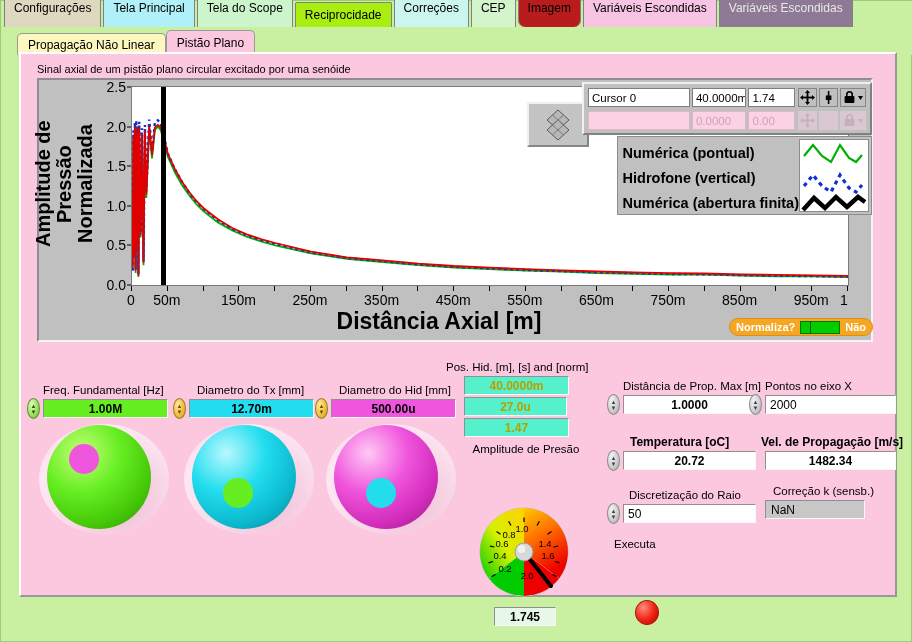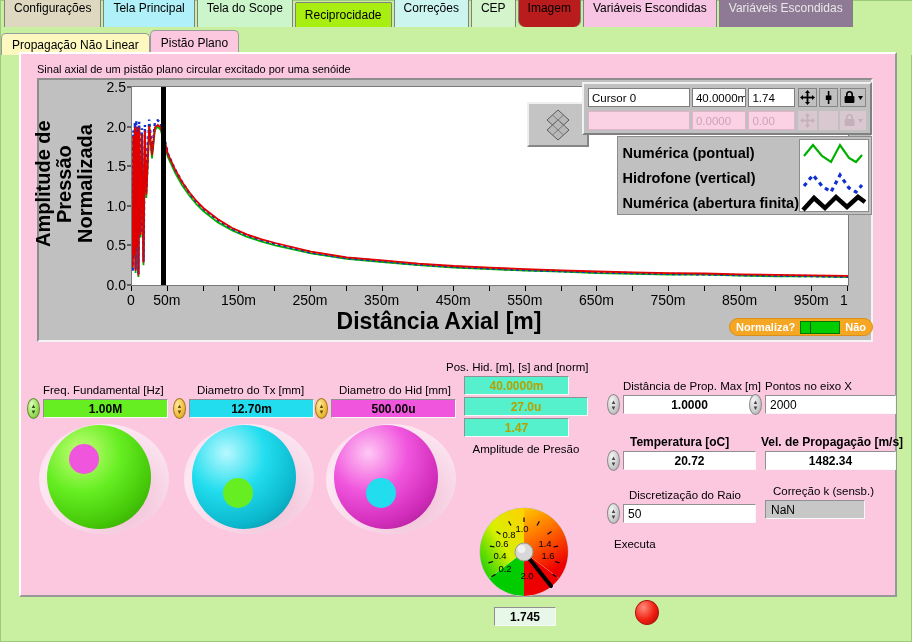--- a/index.html
+++ b/index.html
@@ -40,20 +40,21 @@
     line-height: 1;
   }
   .tab.sel { height: 25px; font-weight: normal; }
 
   
   #subtabbar {
     position: absolute; left: 0; top: 26px;
     width: 912px; height: 28px;
     background: #c8f0a0;
     display: flex; align-items: flex-end;
+    padding-left: 16px;
   }
   .subtab {
     height: 22px;
     padding: 0 10px;
     display: flex; align-items: center;
     font-size: 12px; color: #000;
     border: 1px solid #9a9a9a;
     border-bottom: none;
     border-radius: 5px 5px 0 0;
     white-space: nowrap;
@@ -543,21 +544,21 @@
         <div>▲</div>
         <div>▼</div>
       </div>
     <div class="numbox" style="left:310px; top:345px; width:125px; background:#f055dd;">500.00u</div>
     <div class="knob-well" style="left:305px; top:370px; width:130px; height:110px;"></div>
     <div class="knob" style="left:313px; top:371px; width:104px; height:104px; background: radial-gradient(circle at 33% 27%, #ffc8f4 0%, #f055dd 38%, #d12cba 70%, #8f1a7e 100%);"></div>
     <div class="knob-dot" style="left:345px; top:424px; width:30px; height:30px; background:#22ddee;"></div>
 
     <div class="ctl-label" style="left:425px; top:307px;">Pos. Hid. [m], [s] and [norm]</div>
     <div class="numbox" style="left:443px; top:322px; width:105px; background:#55f0cc; color:#b8a000;">40.0000m</div>
-    <div class="numbox" style="left:443px; top:343px; width:124px; background:#55f0cc; color:#b8a000;">27.0u</div>
+    <div class="numbox" style="left:443px; top:343px; width:103px; background:#55f0cc; color:#b8a000;">27.0u</div>
     <div class="numbox" style="left:443px; top:364px; width:105px; background:#55f0cc; color:#b8a000;">1.47</div>
 
     <div class="ctl-label" style="left:450px; top:389px; width:110px; text-align:center;">Amplitude de Presão</div>
     <div id="gauge">
       <svg width="92" height="92" viewBox="0 0 92 92">
         <defs>
           <linearGradient id="ggrad1" x1="0%" y1="100%" x2="100%" y2="0%">
             <stop offset="0%" stop-color="#00cc00"></stop>
             <stop offset="50%" stop-color="#d8f000"></stop>
             <stop offset="100%" stop-color="#ffd000"></stop>

